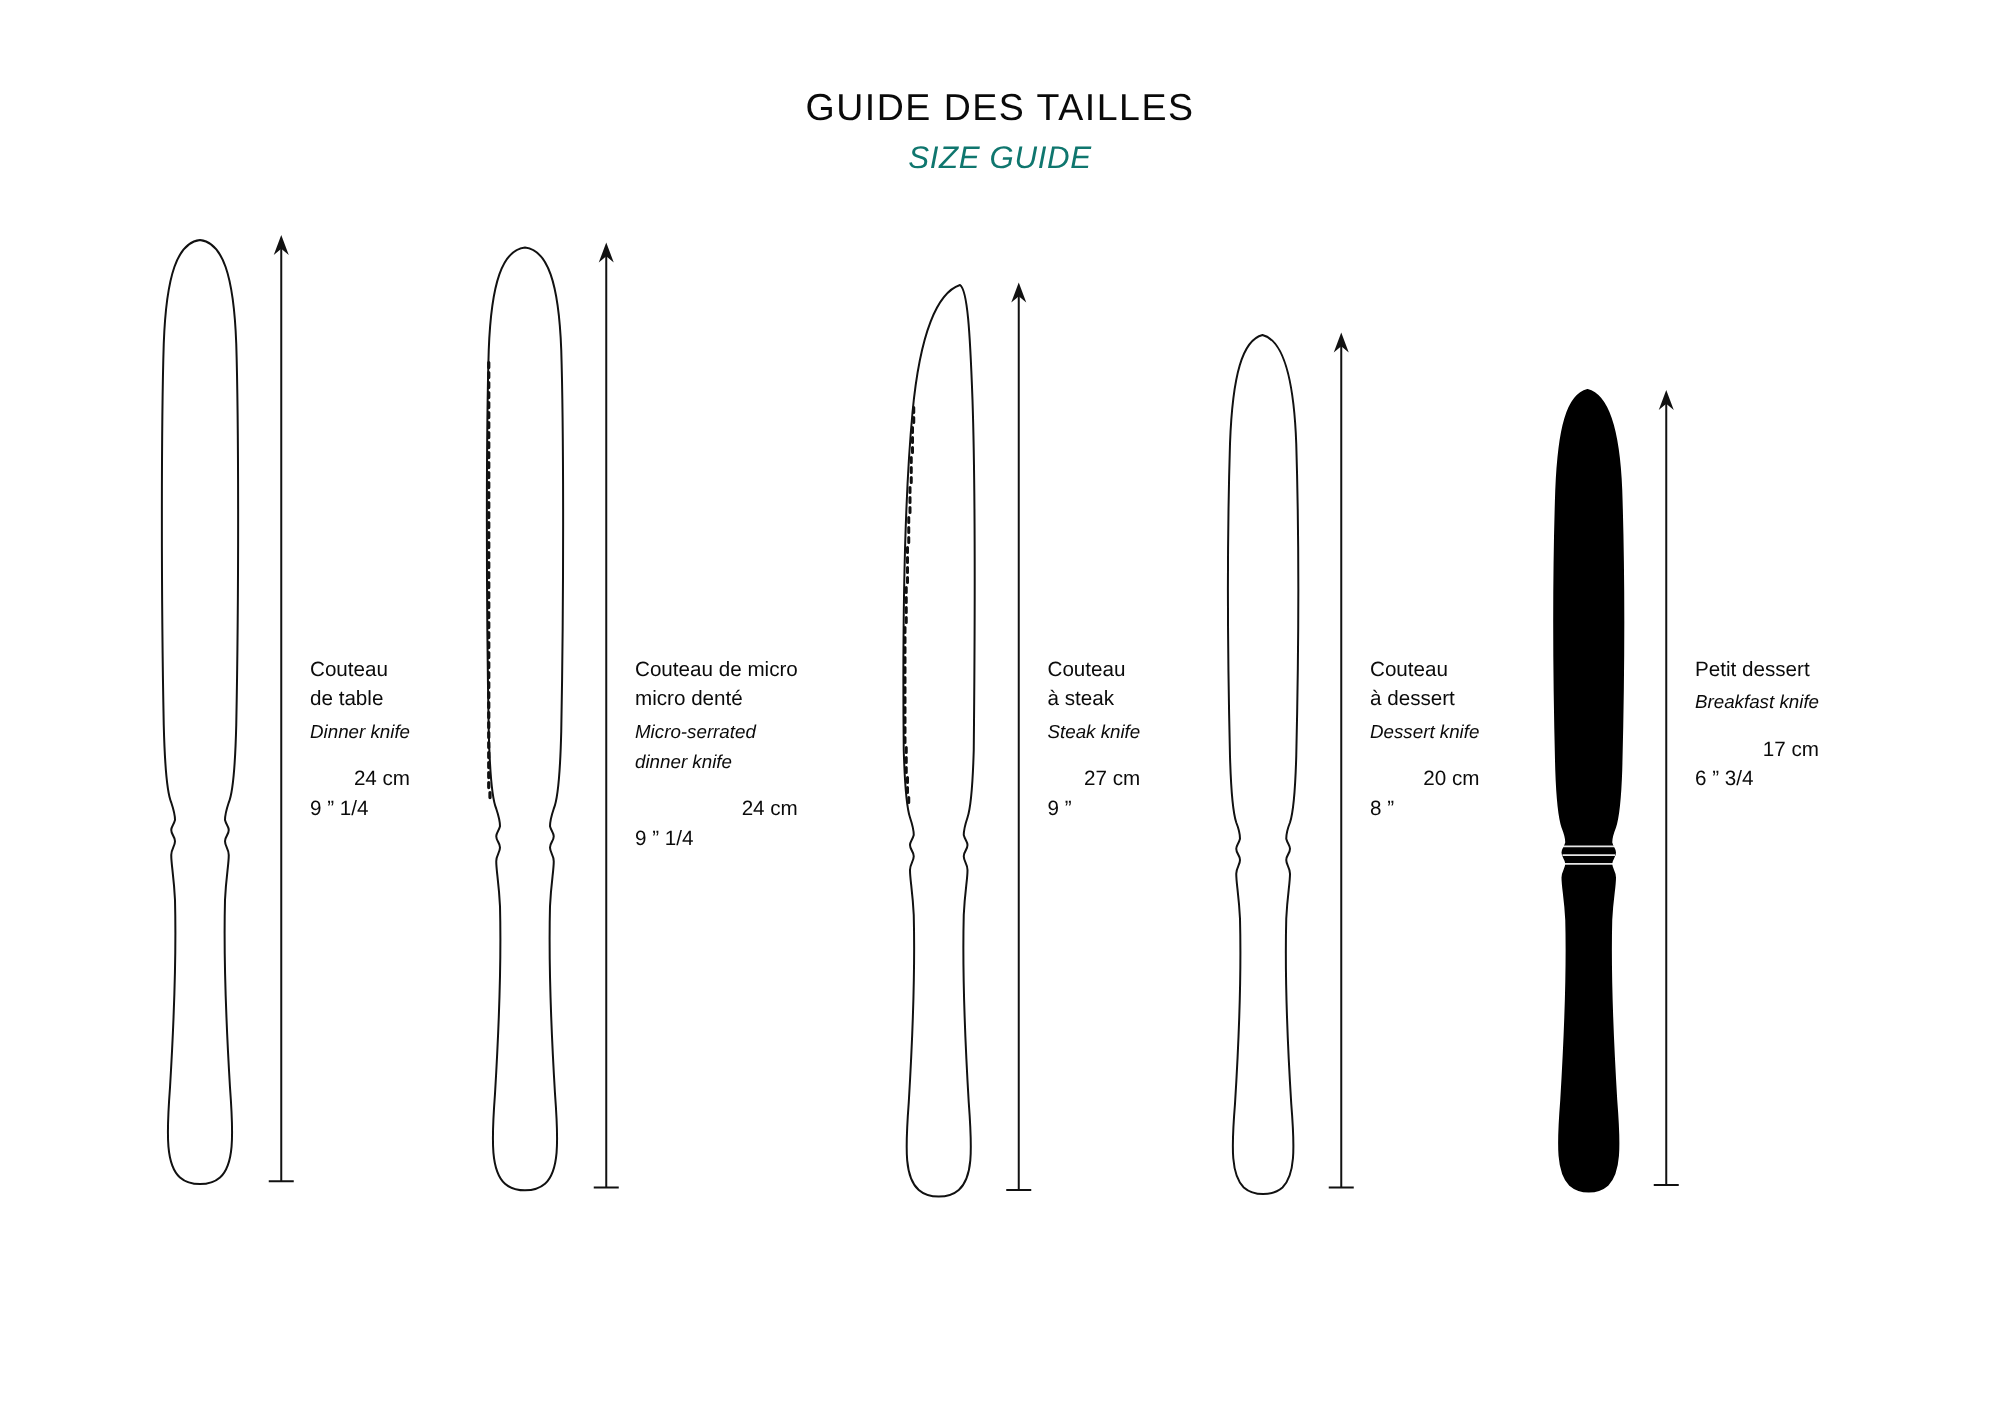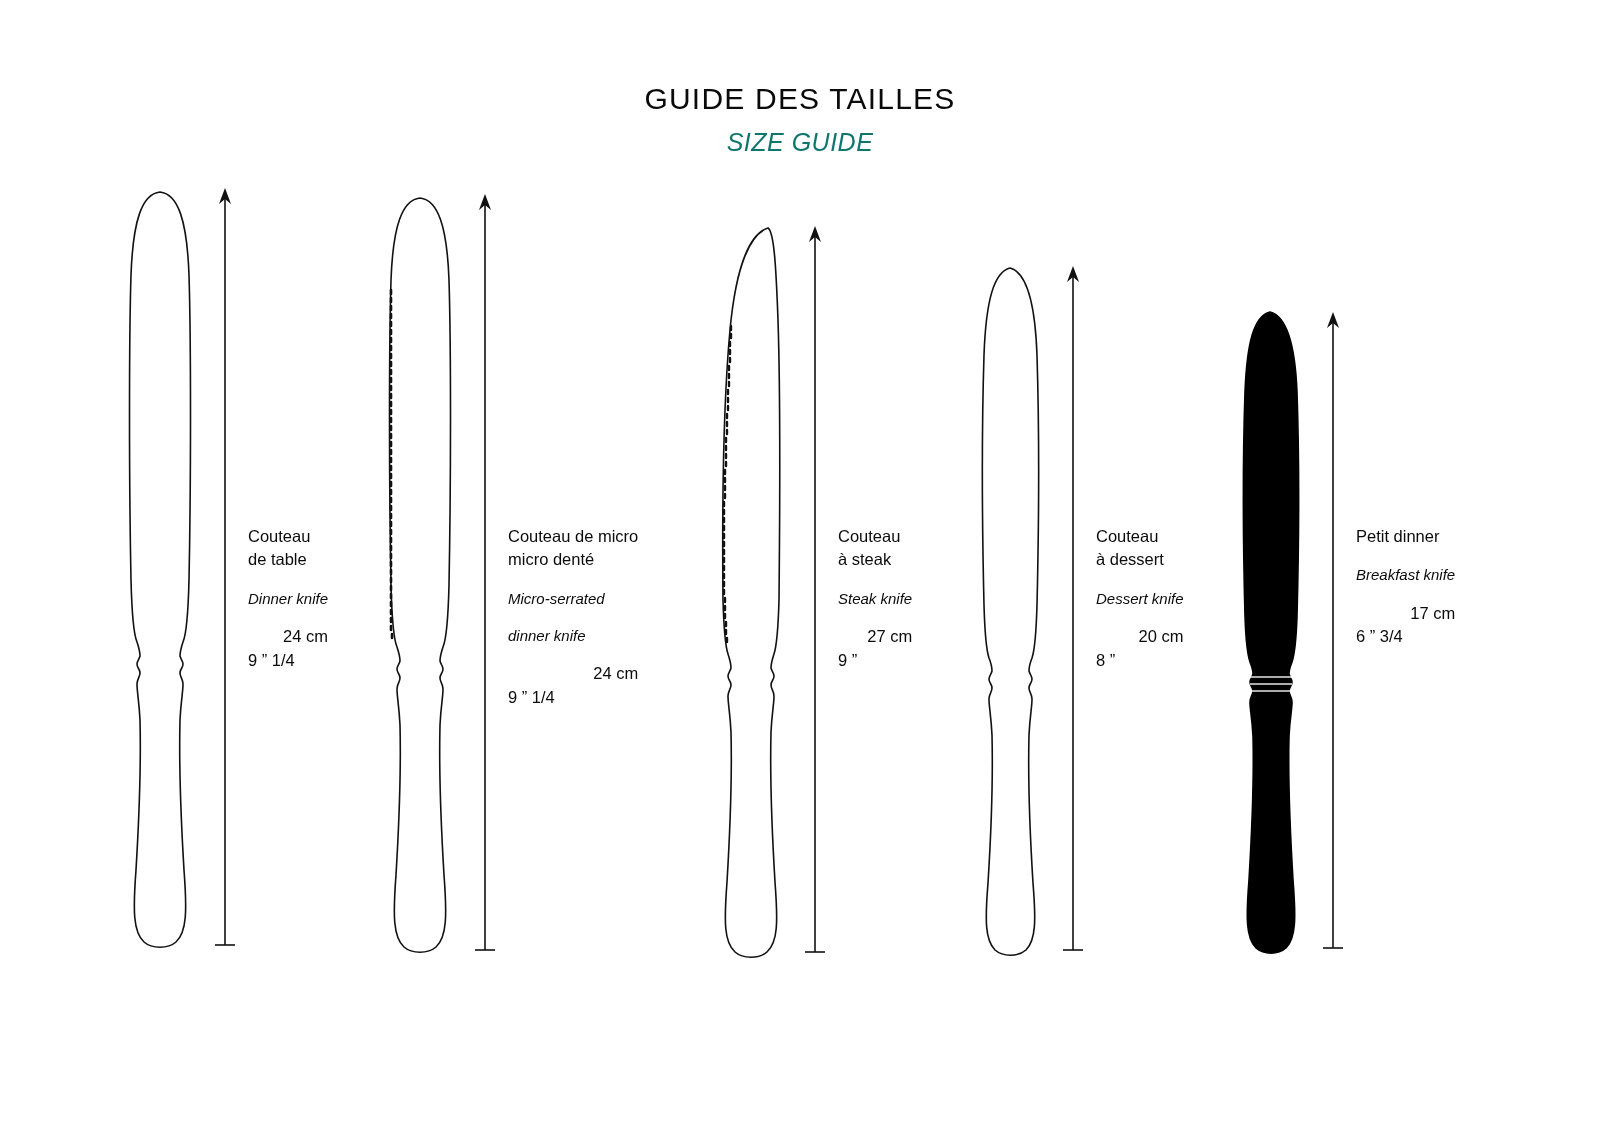--- a/index.html
+++ b/index.html
@@ -20,21 +20,21 @@
     position: absolute;
     top: 70px;
     left: 0;
     width: 100%;
     text-align: center;
   }
   .title-fr {
     font-size: 30px;
     letter-spacing: 1.2px;
     font-weight: 400;
-    margin: 12px;
+    margin: 0;
     color: #0a0a0a;
   }
   .title-en {
     font-size: 25px;
     font-style: italic;
     font-weight: 400;
     letter-spacing: 0.5px;
     margin: 8px 0 0 0;
     color: #0f766e;
   }
@@ -70,21 +70,21 @@
     line-height: 1.42;
     color: #0b0b0b;
     white-space: nowrap;
   }
   .caption .fr {
     font-size: 16.5px;
   }
   .caption .en {
     font-style: italic;
     font-size: 15px;
-    margin-top: 16px;
+    margin-top: 3px;
   }
   .caption .dims {
     margin-top: 16px;
     font-size: 16.5px;
     text-align: right;
   }
   .caption .line { display: block; }
 </style>
 </head>
 <body>
@@ -295,20 +295,20 @@
                C 89 360, 89 272, 87 212
                C 85 162, 76 136, 60 132 Z" fill="#000000" stroke="#000000" stroke-width="1.6"></path>
       <path d="M40 497 L82 497 M40 504 L82 504 M40 511 L82 511" stroke="#ffffff" stroke-width="1.4" opacity="0.9"></path>
     </svg>
     <svg class="arrow-svg" width="30" height="790" viewBox="0 0 30 790" style="left:108px;">
       <line x1="15" y1="138" x2="15" y2="768" stroke="#111111" stroke-width="1.6"></line>
       <path d="M15 132 L9 148 L15 143 L21 148 Z" fill="#111111"></path>
       <line x1="5" y1="768" x2="25" y2="768" stroke="#111111" stroke-width="1.6"></line>
     </svg>
     <div class="caption" style="left:146px; top:345px;">
-      <span class="fr line">Petit dinner</span>
+      <span class="fr line">Petit dessert</span>
       <span class="en line">Breakfast knife</span>
       <span class="dims line">17 cm</span>
       <span class="line">6 ” 3/4</span>
     </div>
   </div>
 
 </div>
 
 </body></html>

